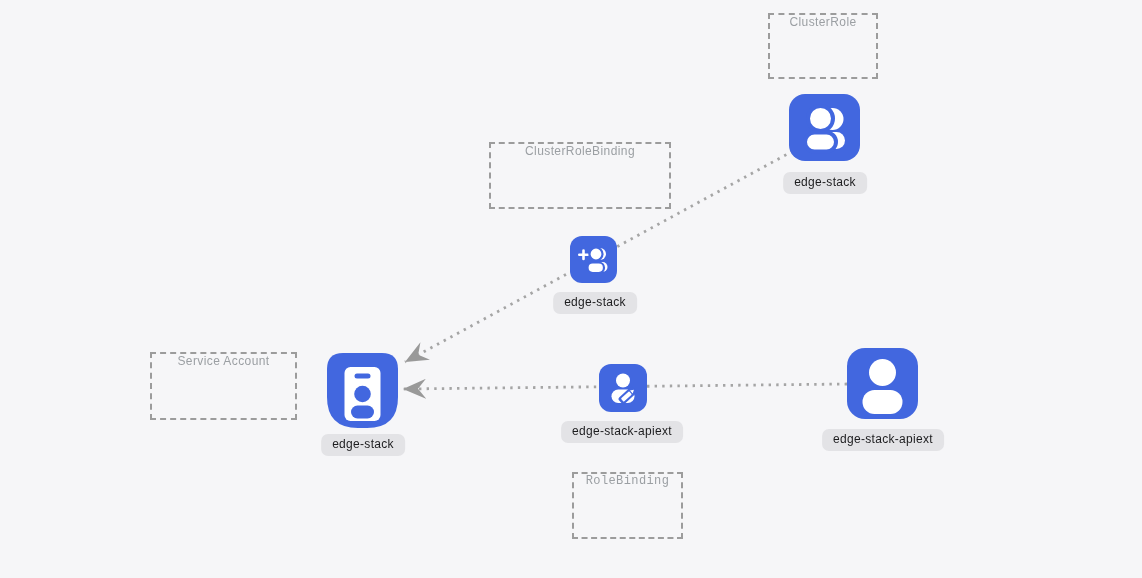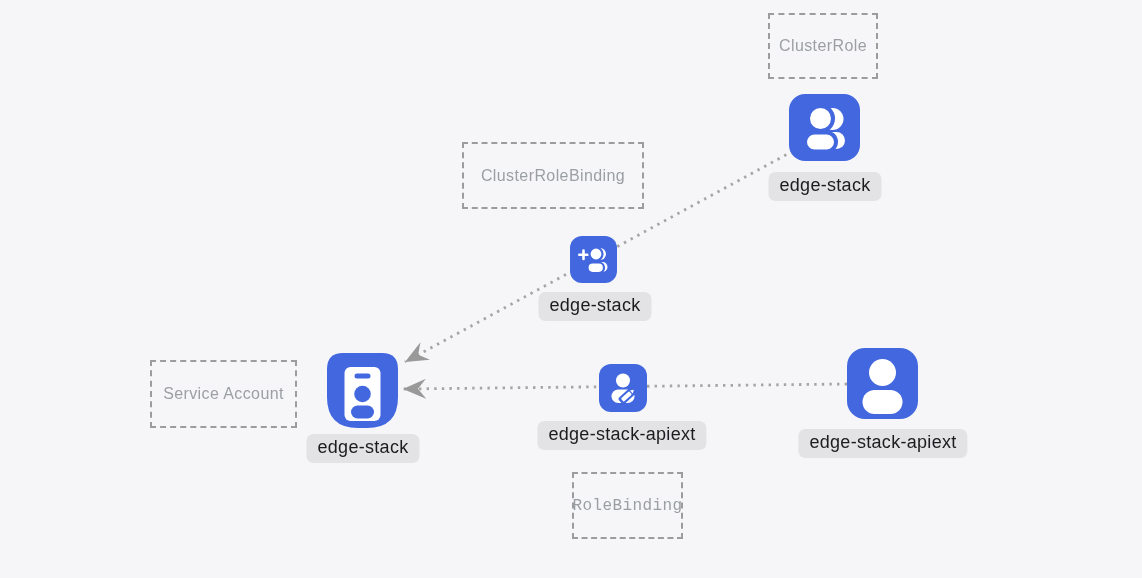--- a/index.html
+++ b/index.html
@@ -20,41 +20,41 @@
   }
   .stage{position:relative;width:1142px;height:578px;}
 
   svg.lines{position:absolute;left:0;top:0;z-index:1;pointer-events:none;}
   .dotline{stroke:var(--line-gray);stroke-width:2.8;stroke-dasharray:2.4 5.2;fill:none;}
   .arrow-fill{fill:var(--arrow-gray);}
 
   .typebox{
     position:absolute;z-index:2;box-sizing:border-box;
     border:2px dashed var(--box-border);
-    display:flex;align-items:center;justify-content:center;
-    color:var(--box-text);font-size:16px;letter-spacing:0.4px;
+    display:flex;align-items:flex-start;justify-content:center;
+    color:var(--box-text);font-size:12px;letter-spacing:0.4px;
     white-space:nowrap;
   }
   #box-cluster-role{left:768px;top:13px;width:110px;height:66px;}
-  #box-cluster-role-binding{left:462px;top:142px;width:182px;height:67px;}
-  #box-service-account{left:150px;top:360px;width:147px;height:68px;}
+  #box-cluster-role-binding{left:489px;top:142px;width:182px;height:67px;}
+  #box-service-account{left:150px;top:352px;width:147px;height:68px;}
   #box-role-binding{left:572px;top:472px;width:111px;height:67px;font-family:Liberation Mono, monospace;}
   #box-role{left:828px;top:473px;width:110px;height:67px;}
 
   .node{position:absolute;z-index:3;line-height:0;cursor:pointer;}
   #node-cluster-role{left:789px;top:94px;}
   #node-cluster-role-binding{left:570px;top:236px;}
   #node-service-account{left:327px;top:353px;}
   #node-role-binding{left:599px;top:364px;}
   #node-role{left:847px;top:348px;}
 
   .pill{
     position:absolute;z-index:4;transform:translateX(-50%);
     background:var(--label-bg);color:var(--label-text);
-    font-size:18px;letter-spacing:0.3px;line-height:1.1;
+    font-size:12px;letter-spacing:0.3px;line-height:1.1;
     padding:4px 11px 5px;border-radius:7px;white-space:nowrap;
   }
   #pill-cluster-role{left:825px;top:172px;}
   #pill-cluster-role-binding{left:595px;top:292px;}
   #pill-service-account{left:363px;top:434px;}
   #pill-role-binding{left:622px;top:421px;}
   #pill-role{left:883px;top:429px;}
 
   .blue-fill{fill:var(--node-blue);}
   .white-fill{fill:#ffffff;}

